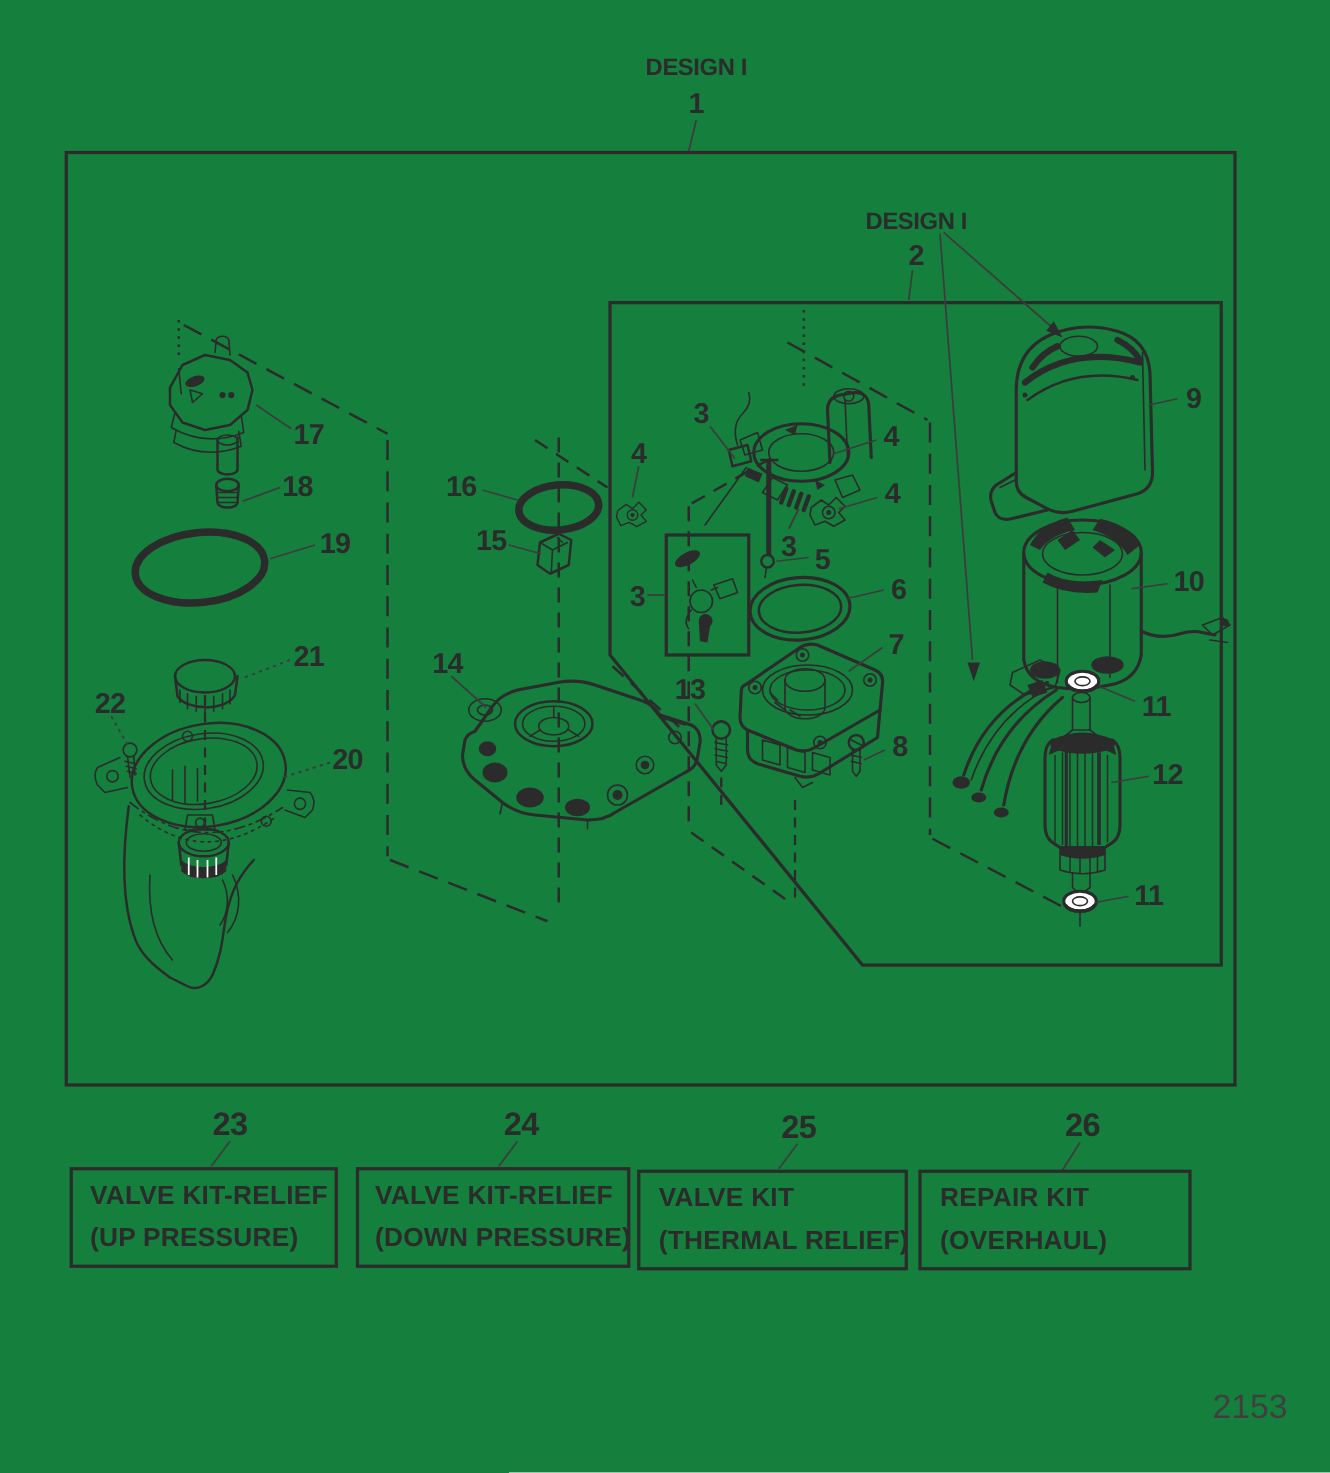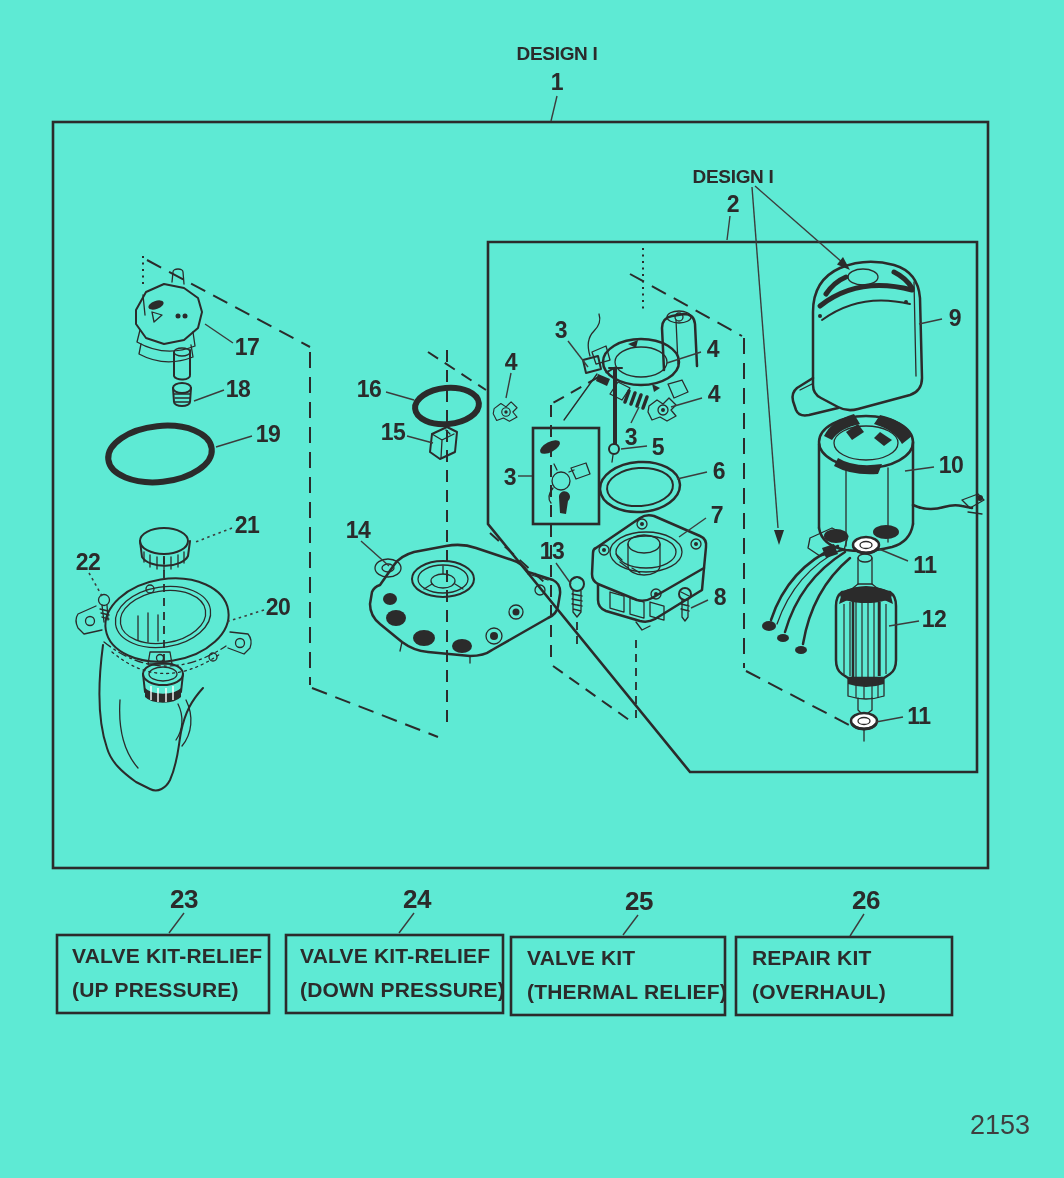--- a/index.html
+++ b/index.html
@@ -1,16 +1,16 @@
 <!DOCTYPE html>
 <html><head>
 <meta charset="utf-8">
 <style>
   html,body{margin:0;padding:0;background:#ffffff;}
-  .stage{position:relative;width:1064px;height:1178px;background:#5eead4;overflow:hidden;}
+  .stage{position:relative;width:1064px;height:1178px;background:#15803d;overflow:hidden;}
   svg text{font-family:"Liberation Sans","DejaVu Sans",sans-serif;font-weight:bold;fill:#2b2b2b;}
   .num{font-size:23px;letter-spacing:-0.5px;}
   .kitnum{font-size:26px;letter-spacing:-0.5px;}
   .title{font-size:19px;letter-spacing:-0.3px;}
   .kittext{font-size:21px;letter-spacing:0.2px;}
   .pagenum{font-size:27px;font-weight:400;fill:#3f3f3f;}
   .ln{stroke:#2b2b2b;fill:none;stroke-width:2;stroke-linecap:round;stroke-linejoin:round;}
   .ln25{stroke:#2b2b2b;fill:none;stroke-width:2.5;stroke-linecap:round;stroke-linejoin:round;}
   .thin{stroke:#2b2b2b;fill:none;stroke-width:1.3;stroke-linecap:round;stroke-linejoin:round;}
   .thick{stroke:#2b2b2b;fill:none;stroke-width:5;stroke-linecap:round;}

